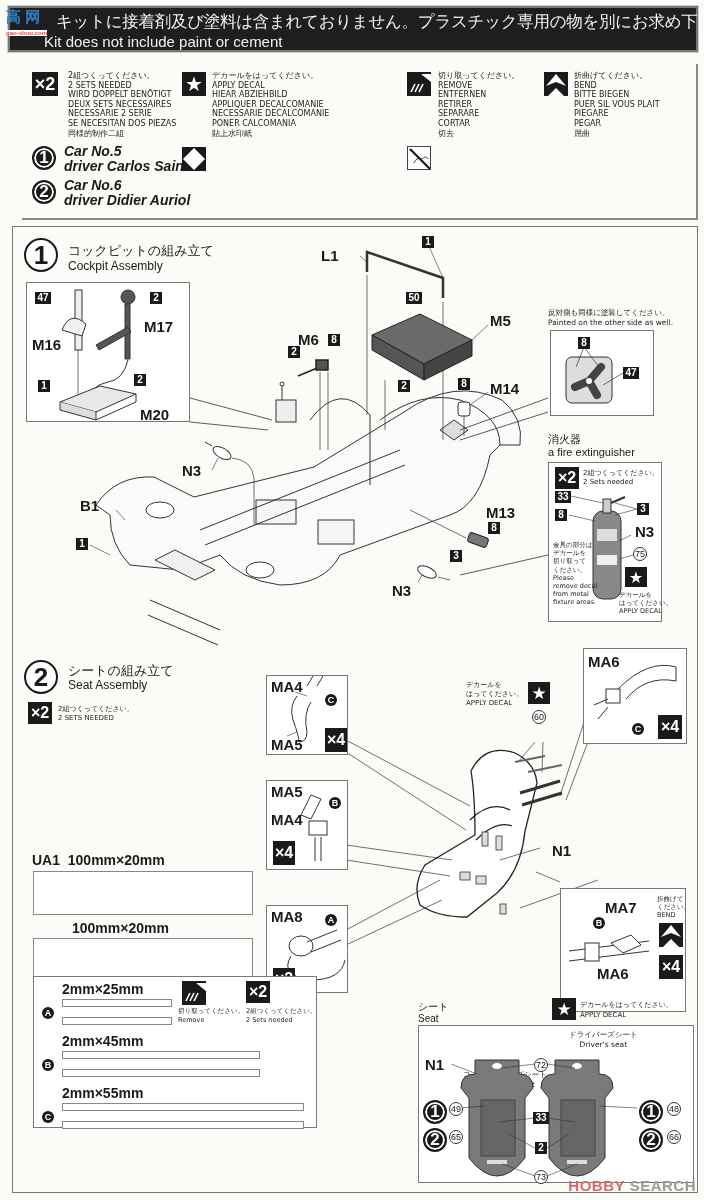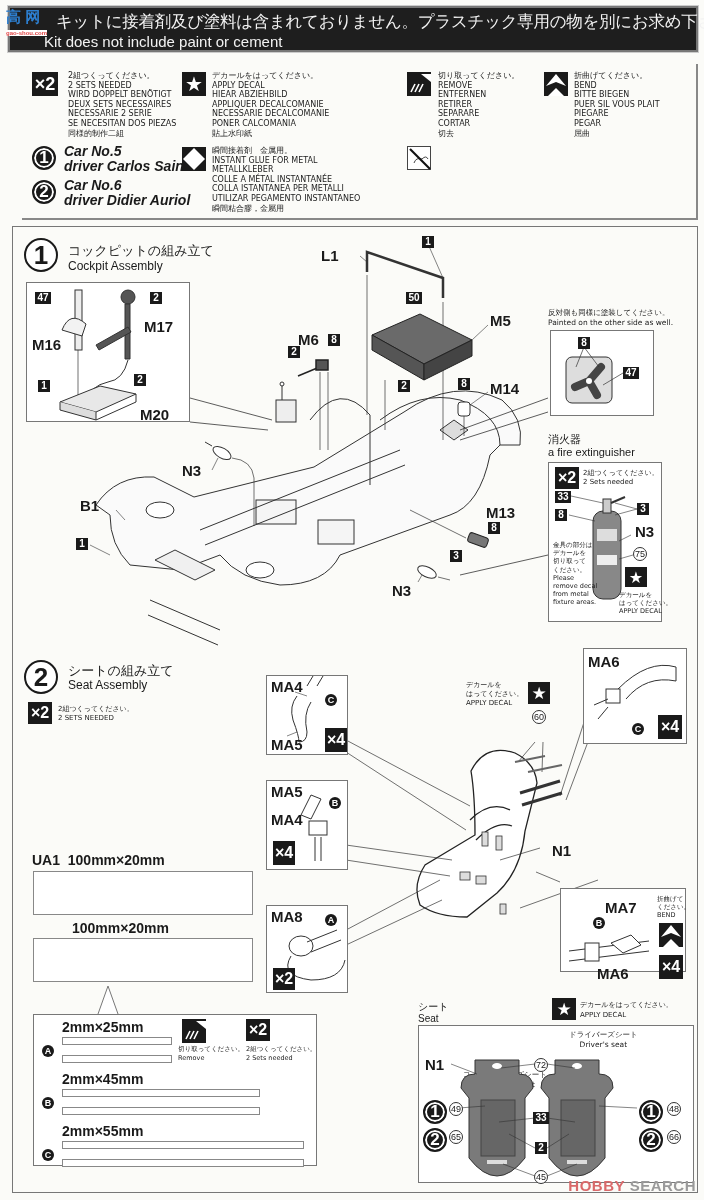--- a/index.html
+++ b/index.html
@@ -118,29 +118,20 @@
   <div class="carlbl" style="left:42px;top:114px;">
     <div>Car No.6</div>
     <div>driver Didier Auriol</div>
   </div>
 
   <div class="ibox" style="left:160px;top:83px;background:#1a1a1a;">
     <svg width="24" height="24" viewBox="0 0 24 24" style="left:0;top:0">
         <polygon points="12,1 23,12 12,23 1,12" fill="#fff"></polygon>
       </svg>
   </div>
-  <div class="small" style="left:190px;top:82px;">
-    <div>瞬間接着剤　金属用。</div>
-    <div>INSTANT GLUE FOR METAL</div>
-    <div>METALLKLEBER</div>
-    <div>COLLE A MÉTAL INSTANTANÉE</div>
-    <div>COLLA ISTANTANEA PER METALLI</div>
-    <div>UTILIZAR PEGAMENTO INSTANTANEO</div>
-    <div>瞬間粘合膠，金屬用</div>
-  </div>
 
   <div class="ibox" style="left:385px;top:82px;border:1px solid #444;background:#fff;">
     <svg width="24" height="24" viewBox="0 0 24 24" style="left:0;top:0">
       <path d="M6 16 q2 -6 8 -4 q4 -4 6 0" stroke="#444" fill="none" stroke-width="1"></path>
       <line x1="2" y1="2" x2="22" y2="22" stroke="#111" stroke-width="2.2"></line>
     </svg>
   </div>
 </div>
 
 <div id="frame" class="abs"></div>
@@ -425,21 +416,21 @@
   <svg width="104" height="96" style="left:0;top:0">
     <path d="M34 40 q30 -30 58 -22 l0 14 q-30 -6 -50 18" fill="#fff" stroke="#333"></path>
     <rect x="22" y="40" width="14" height="14" fill="#fff" stroke="#333"></rect>
     <path d="M10 56 l14 -6 M14 70 l10 -12" stroke="#333" fill="none"></path>
   </svg>
   <div class="lbl" style="left:4px;top:4px;">MA6</div>
   <div class="dot-letter" style="left:48px;top:74px;">C</div>
   <div class="x-badge" style="left:74px;top:66px;width:24px;height:24px;font-size:16px;">×4</div>
 </div>
 
-<div class="panel" style="left:560px;top:888px;width:126px;height:84px;">
+<div class="panel" style="left:560px;top:888px;width:126px;height:124px;">
   <svg width="126" height="96" style="left:0;top:0">
     <path d="M8 62 l80 -10 M8 72 l80 -10" stroke="#333" fill="none"></path>
     <rect x="24" y="54" width="14" height="18" fill="#fff" stroke="#333"></rect>
     <path d="M50 54 l20 -8 l10 10 l-18 8 z" fill="#fff" stroke="#333"></path>
   </svg>
   <div class="lbl" style="left:44px;top:10px;">MA7</div>
   <div class="dot-letter" style="left:32px;top:28px;">B</div>
   <div class="lbl" style="left:36px;top:76px;">MA6</div>
   <div class="small" style="left:96px;top:6px;font-size:6.5px;line-height:8px;">
     <div>折曲げて</div>
@@ -458,21 +449,21 @@
 <div class="lbl" style="left:32px;top:852px;font-size:14px;">
   <span>UA1</span>&nbsp;&nbsp;<span>100mm×20mm</span>
 </div>
 <div class="strip" style="left:33px;top:871px;width:220px;height:44px;"></div>
 <div class="lbl" style="left:72px;top:920px;font-size:14px;">100mm×20mm</div>
 <div class="strip" style="left:33px;top:938px;width:220px;height:44px;"></div>
 <svg width="704" height="1200" style="left:0;top:0;pointer-events:none;">
   <polyline points="98,1014 108,986 118,1014" fill="#fff" stroke="#777" stroke-width="1"></polyline>
 </svg>
 
-<div class="panel" style="left:33px;top:1014px;width:284px;height:152px;">
+<div class="panel" style="left:33px;top:976px;width:284px;height:152px;">
   <div class="lbl" style="left:28px;top:4px;font-size:14px;">2mm×25mm</div>
   <div class="strip" style="left:28px;top:22px;width:110px;height:8px;"></div>
   <div class="strip" style="left:28px;top:40px;width:110px;height:8px;"></div>
   <div class="dot-letter" style="left:8px;top:30px;">A</div>
 
   <div class="ibox" style="left:148px;top:4px;background:#1a1a1a;">
     <svg width="24" height="24" viewBox="0 0 24 24" style="left:0;top:0">
       <polygon points="14,2 24,2 24,10" fill="#fff"></polygon>
       <path d="M4 20 L8 12 M8 20 L12 12 M12 20 L16 12" stroke="#fff" stroke-width="1.6"></path>
     </svg>
@@ -533,21 +524,21 @@
       <line x1="128" y1="122" x2="150" y2="108"></line>
       <line x1="116" y1="150" x2="84" y2="138"></line>
       <line x1="128" y1="150" x2="158" y2="138"></line>
       <line x1="40" y1="82" x2="66" y2="80"></line>
       <line x1="218" y1="82" x2="180" y2="80"></line>
       <line x1="32" y1="38" x2="58" y2="48"></line>
     </g>
   </svg>
   <div class="lbl" style="left:6px;top:30px;">N1</div>
   <div class="circ-s" style="left:115px;top:32px;">72</div>
-  <div class="circ-s" style="left:115px;top:144px;">45</div>
+  <div class="circ-s" style="left:115px;top:144px;">73</div>
   <div class="sq w" style="left:114px;top:86px;">33</div>
   <div class="sq" style="left:116px;top:116px;">2</div>
   <div class="circnum" style="left:4px;top:74px;">1</div>
   <div class="circ-s" style="left:30px;top:76px;">49</div>
   <div class="circnum" style="left:4px;top:102px;">2</div>
   <div class="circ-s" style="left:30px;top:104px;">65</div>
   <div class="circnum" style="left:220px;top:74px;">1</div>
   <div class="circ-s" style="left:248px;top:76px;">48</div>
   <div class="circnum" style="left:220px;top:102px;">2</div>
   <div class="circ-s" style="left:248px;top:104px;">66</div>

